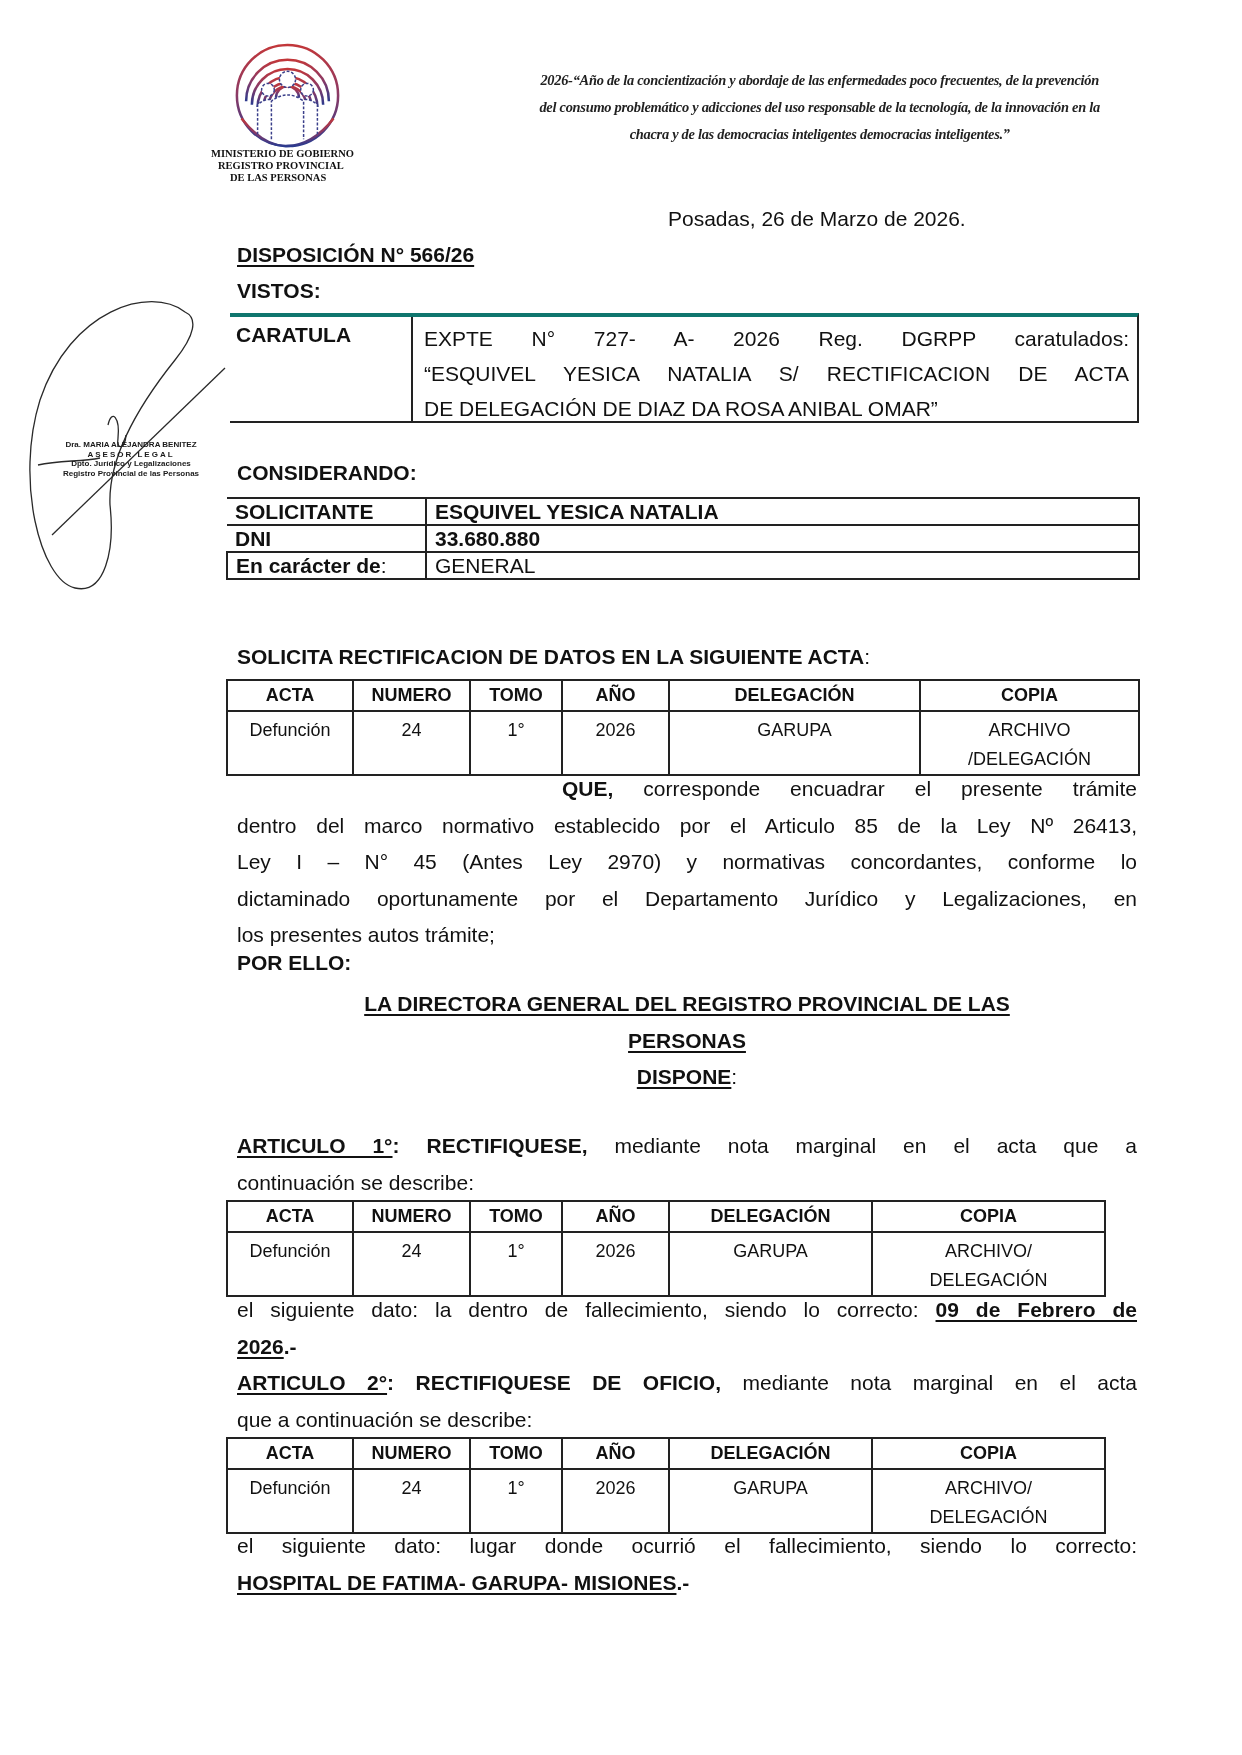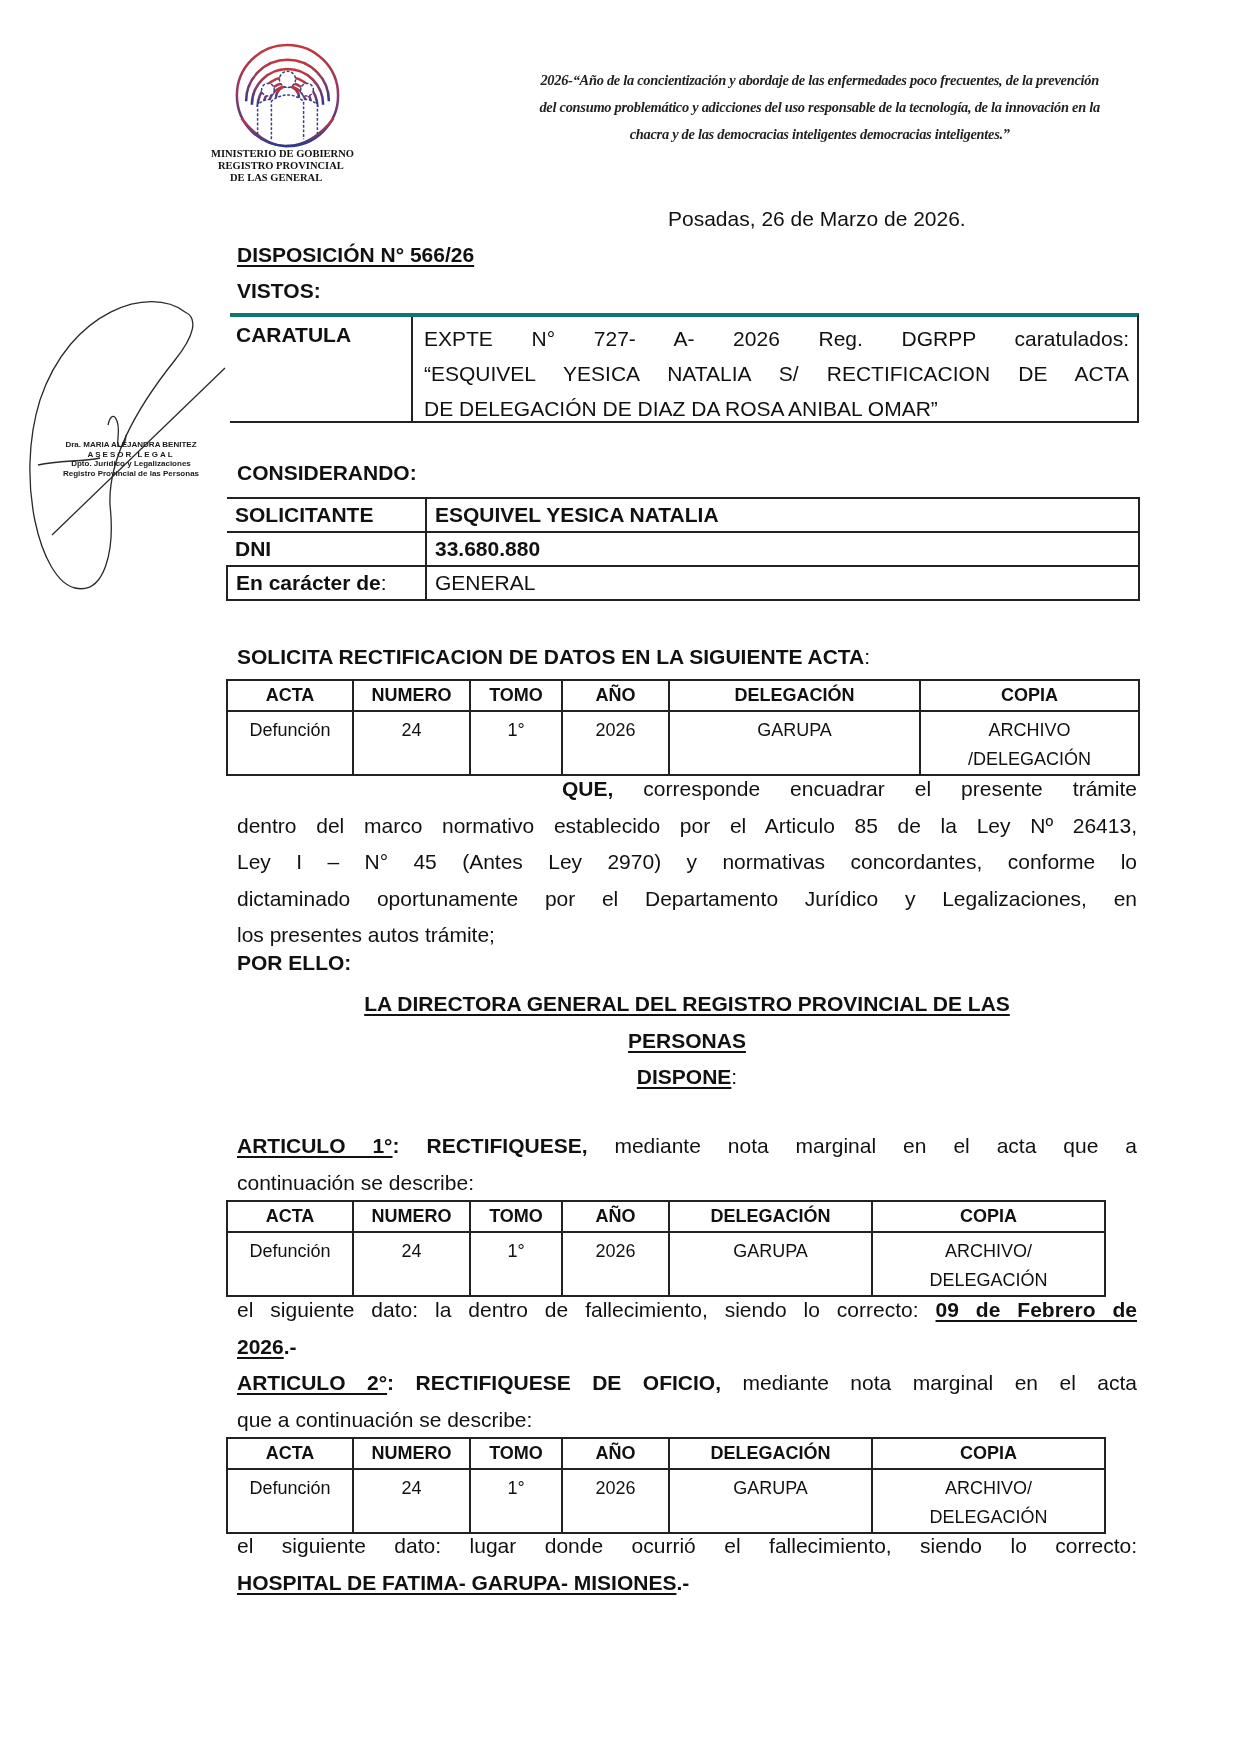--- a/index.html
+++ b/index.html
@@ -25,21 +25,21 @@
     .date-line { position: absolute; left: 668px; top: 207px; font-size: 21px; white-space: nowrap; }
     .heading { position: absolute; left: 237px; font-size: 21px; font-weight: bold; white-space: nowrap; }
     .u { text-decoration: underline; text-underline-offset: 3px; }
 
     .caratula { position: absolute; left: 230px; top: 313px; width: 909px; height: 110px; border-top: 4px solid #0f766e; border-bottom: 2.5px solid #222; border-right: 2px solid #222; display: flex; }
     .caratula .c-label { width: 183px; padding: 6px 6px; font-size: 21px; font-weight: bold; border-right: 2px solid #222; }
     .caratula .c-value { flex: 1; padding: 4px 8px 0 11px; font-size: 21px; font-weight: normal; line-height: 35px; text-align: justify; text-align-last: left; }
     .caratula .c-value .justify-line { display: block; text-align: justify; text-align-last: justify; }
 
     table.kv { position: absolute; left: 226px; top: 497px; width: 914px; border-collapse: collapse; }
-    table.kv td { border: 2px solid #222; height: 34px; font-size: 21px; padding: 0 8px; vertical-align: middle; }
+    table.kv td { border: 2px solid #222; height: 27px; font-size: 21px; padding: 0 8px; vertical-align: middle; }
     table.kv td.k { width: 199px; font-weight: bold; }
     table.kv tr:first-child td.k, table.kv tr:nth-child(2) td.k { border-left: none; }
     table.kv td.v.bold { font-weight: bold; }
 
     table.acta { position: absolute; border-collapse: collapse; }
     table.acta th, table.acta td { border: 2px solid #222; text-align: center; font-size: 18px; }
     table.acta th { font-weight: bold; height: 31px; vertical-align: middle; }
     table.acta td { height: 61px; vertical-align: top; padding-top: 4px; line-height: 29px; }
 
     .para { position: absolute; left: 237px; width: 900px; font-size: 21px; line-height: 36.5px; text-align: justify; }
@@ -74,21 +74,21 @@
       <circle cx="33" cy="45" r="5.5"></circle>
       <circle cx="67" cy="45" r="5.5"></circle>
       <path d="M24 84 V58 Q33 50 40 56"></path>
       <path d="M76 84 V58 Q67 50 60 56"></path>
       <path d="M36 88 V55 Q50 44 64 55 V88"></path>
     </g>
   </svg>
   <div class="logo-text">
     <div class="l1">MINISTERIO DE GOBIERNO</div>
     <div class="l2">REGISTRO PROVINCIAL</div>
-    <div class="l3">DE LAS GENERAL</div>
+    <div class="l3">DE LAS PERSONAS</div>
   </div>
 </div>
 
 <div class="motto">
   <div>2026-“Año de la concientización y abordaje de las enfermedades poco frecuentes, de la prevención</div>
   <div>del consumo problemático y adicciones del uso responsable de la tecnología, de la innovación en la</div>
   <div>chacra y de las democracias inteligentes democracias inteligentes.”</div>
 </div>
 
 <div class="signature">

